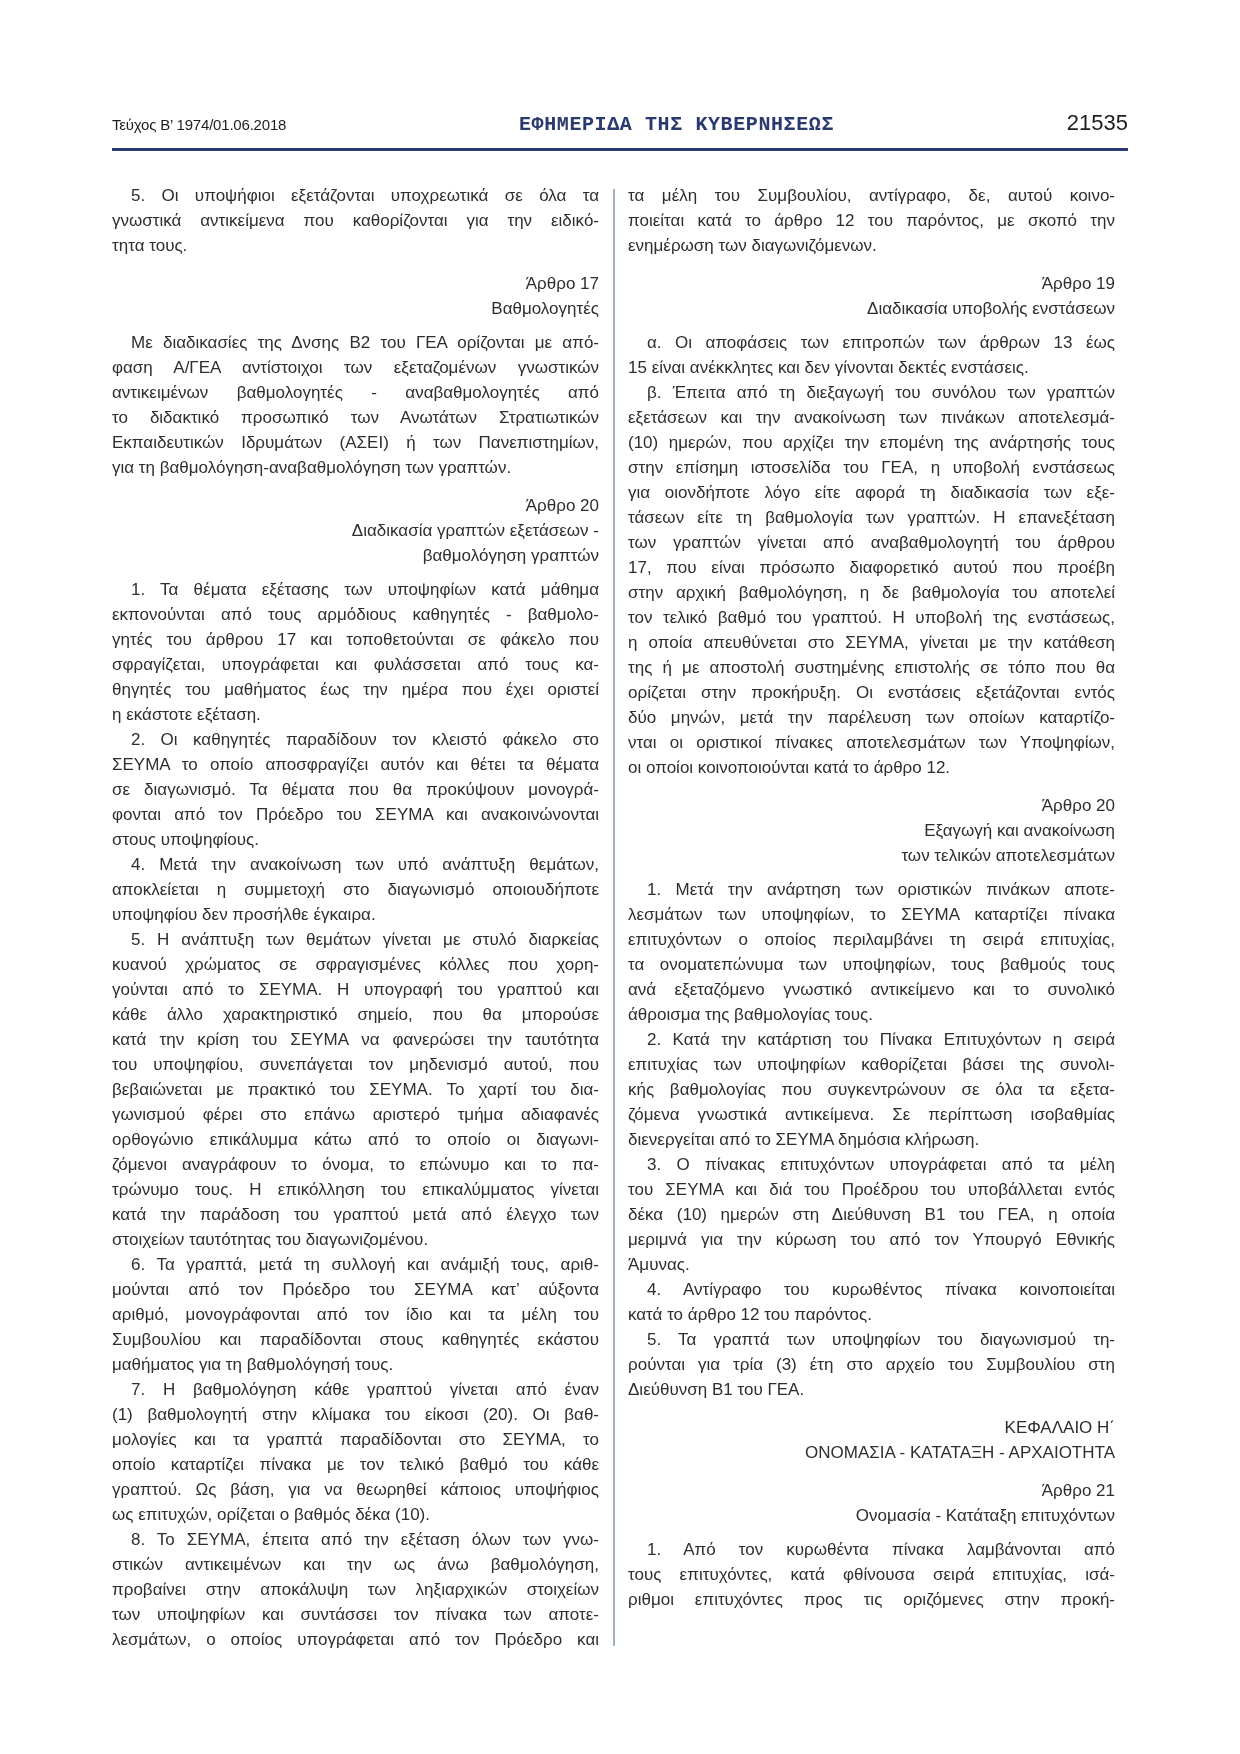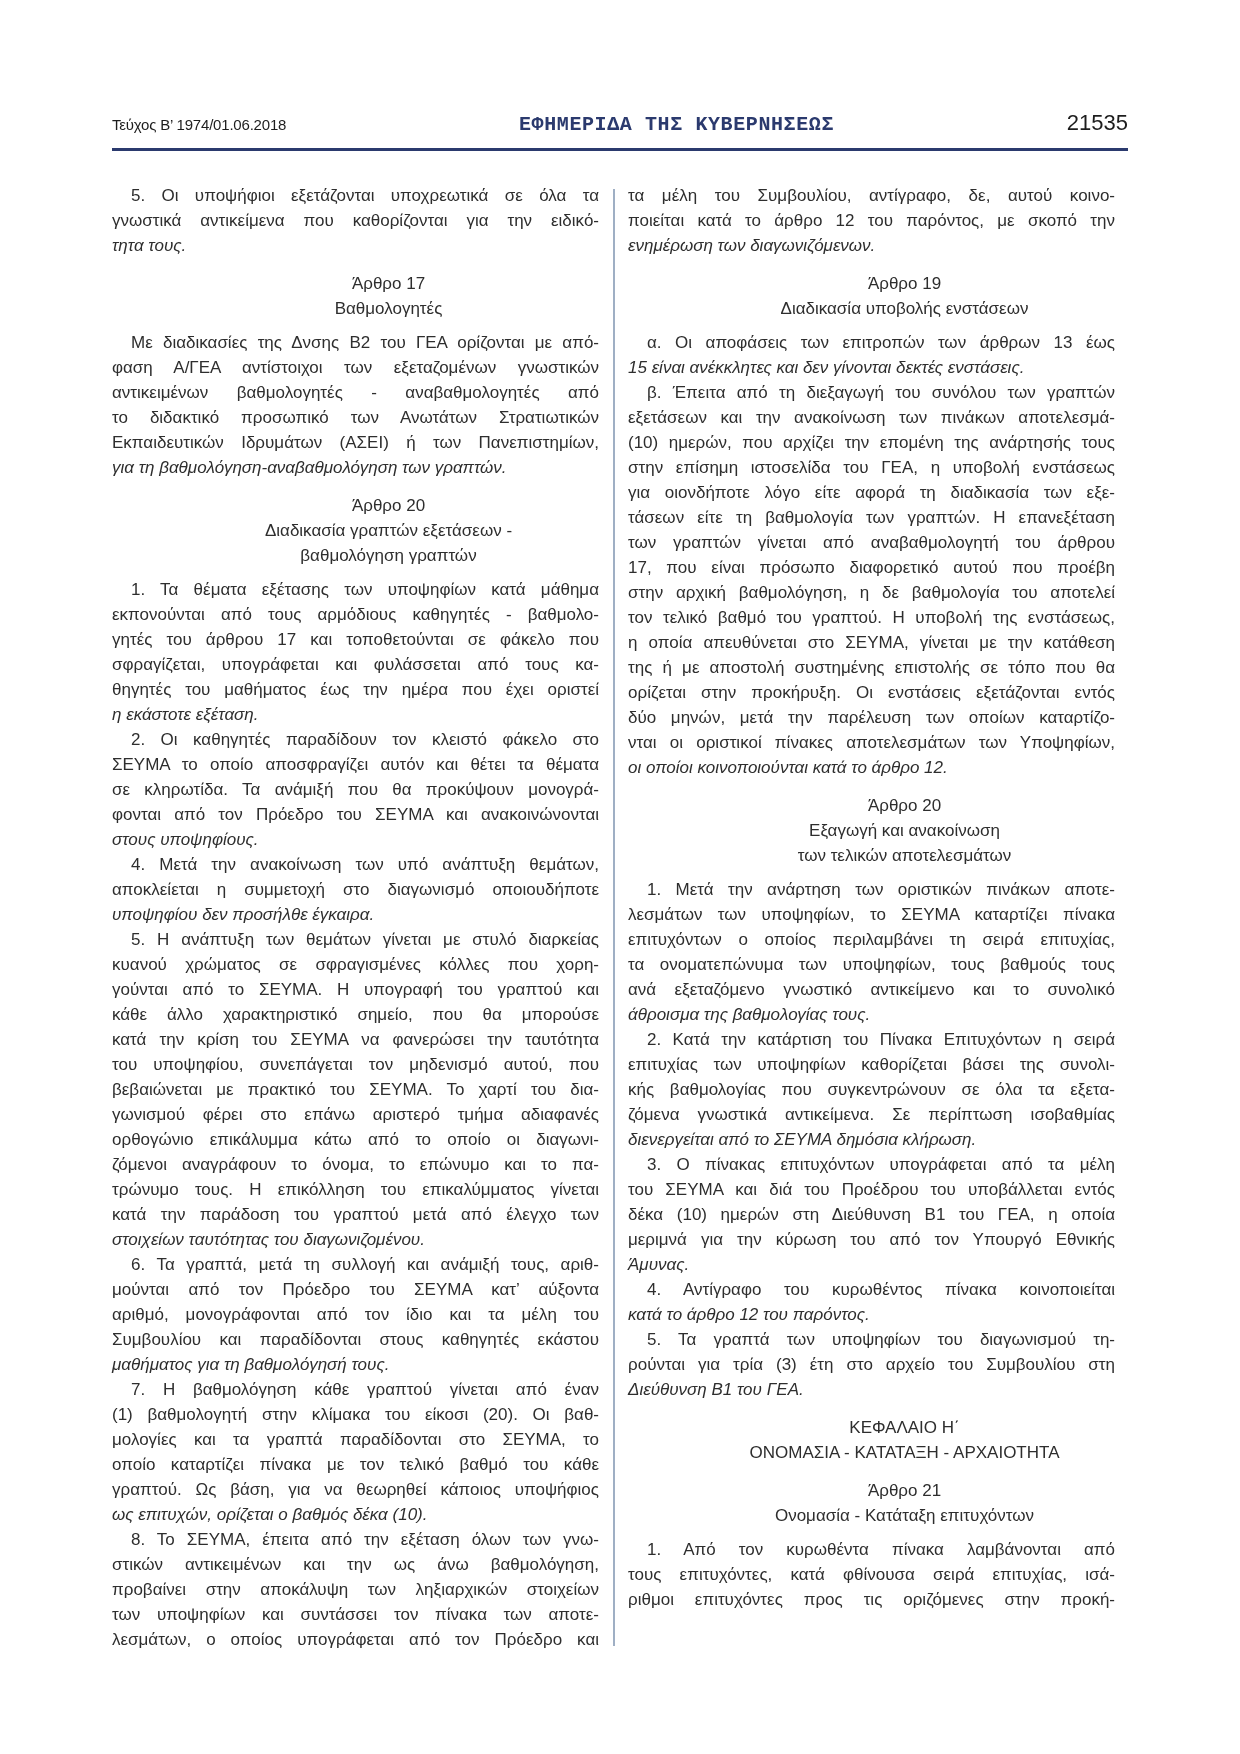--- a/index.html
+++ b/index.html
@@ -68,31 +68,30 @@
     flex: 0 0 2px;
   }
   
   .para .line {
     text-align: justify;
     text-align-last: justify;
     white-space: nowrap;
   }
   .para .line.last {
     text-align-last: left;
-    font-style: italic;
   }
   .para .line.indent {
     padding-left: 19px;
   }
   .heading {
     margin: 13px 0 9px 0;
     padding-left: 50px;
   }
   .heading .line {
-    text-align: center;
+    text-align: right;
     margin-left: 16px;
   }
 </style>
 </head>
 <body>
 
 <div class="page">
 
   <header class="hdr">
     <span class="issue">Τεύχος Β’ 1974/01.06.2018</span>
@@ -128,21 +127,21 @@
           <div class="line indent">1. Τα θέματα εξέτασης των υποψηφίων κατά μάθημα</div>
           <div class="line">εκπονούνται από τους αρμόδιους καθηγητές - βαθμολο-</div>
           <div class="line">γητές του άρθρου 17 και τοποθετούνται σε φάκελο που</div>
           <div class="line">σφραγίζεται, υπογράφεται και φυλάσσεται από τους κα-</div>
           <div class="line">θηγητές του μαθήματος έως την ημέρα που έχει οριστεί</div>
           <div class="line last">η εκάστοτε εξέταση.</div>
         </div>
         <div class="para">
           <div class="line indent">2. Οι καθηγητές παραδίδουν τον κλειστό φάκελο στο</div>
           <div class="line">ΣΕΥΜΑ το οποίο αποσφραγίζει αυτόν και θέτει τα θέματα</div>
-          <div class="line">σε κληρωτίδα. Τα ανάμιξή που θα προκύψουν μονογρά-</div>
+          <div class="line">σε διαγωνισμό. Τα θέματα που θα προκύψουν μονογρά-</div>
           <div class="line">φονται από τον Πρόεδρο του ΣΕΥΜΑ και ανακοινώνονται</div>
           <div class="line last">στους υποψηφίους.</div>
         </div>
         <div class="para">
           <div class="line indent">4. Μετά την ανακοίνωση των υπό ανάπτυξη θεμάτων,</div>
           <div class="line">αποκλείεται η συμμετοχή στο διαγωνισμό οποιουδήποτε</div>
           <div class="line last">υποψηφίου δεν προσήλθε έγκαιρα.</div>
         </div>
         <div class="para">
           <div class="line indent">5. Η ανάπτυξη των θεμάτων γίνεται με στυλό διαρκείας</div>

